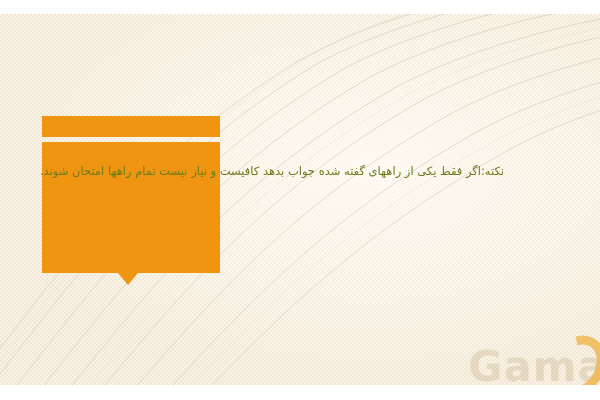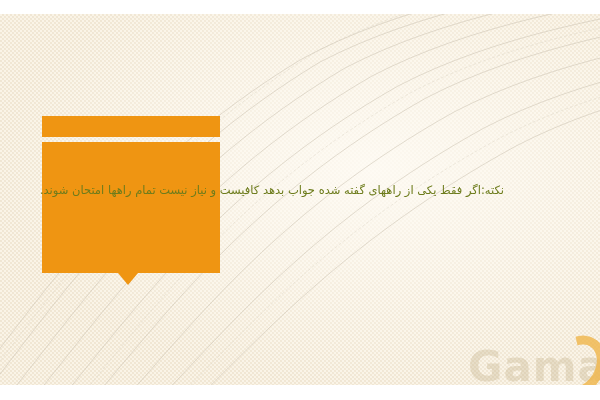--- a/index.html
+++ b/index.html
@@ -47,21 +47,21 @@
   }
   .bubble-tail{
     position:absolute;left:76px;top:131px;width:0;height:0;
     border-left:10px solid transparent;
     border-right:10px solid transparent;
     border-top:12px solid #ef9512;
   }
 
   
   .note{
-    position:absolute;top:182px;left:84px;width:420px;
+    position:absolute;top:163px;left:84px;width:420px;
     text-align:left;
     direction:rtl;
     unicode-bidi:plaintext;
     font-family:"DejaVu Sans","Liberation Sans",sans-serif;
     font-size:11.5px;
     line-height:16px;
     color:#6d7c1c;
     white-space:nowrap;
     letter-spacing:0px;
   }

